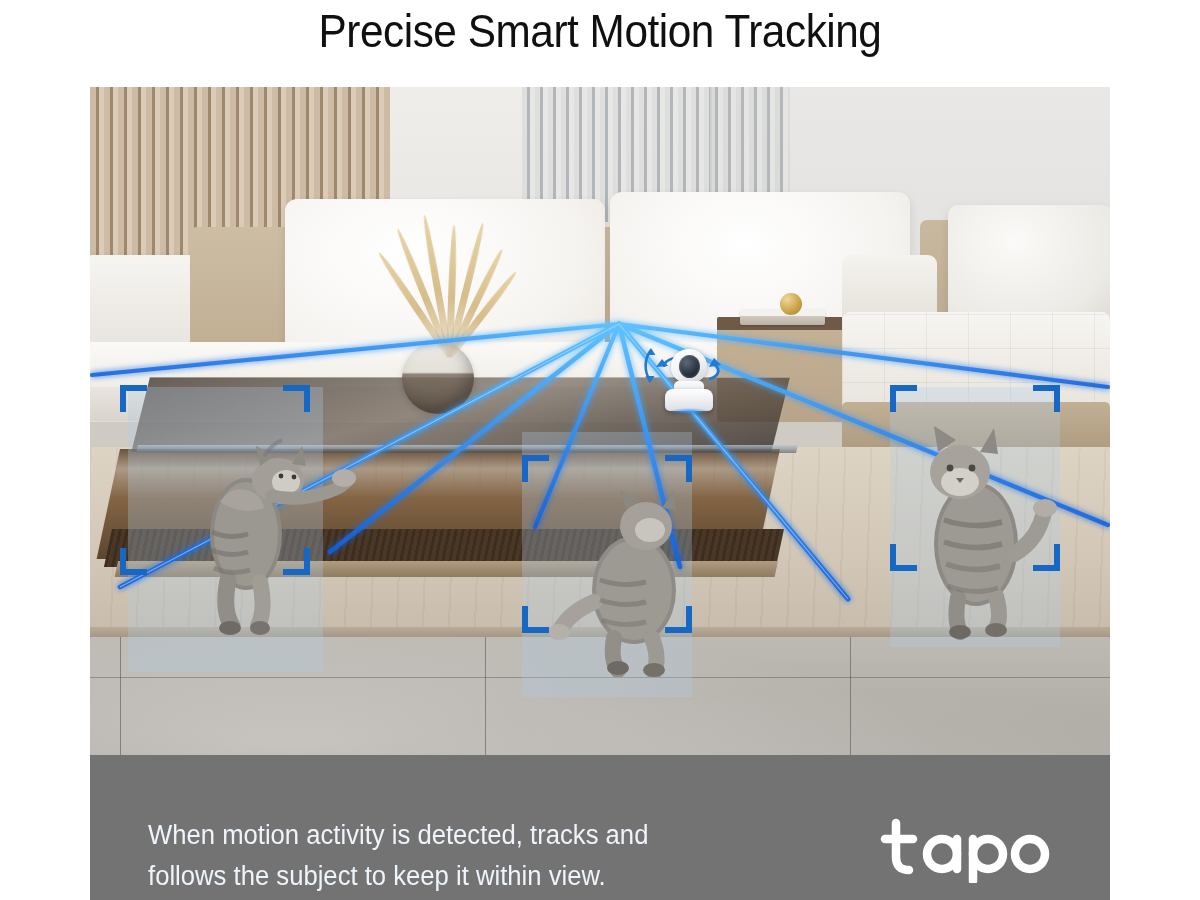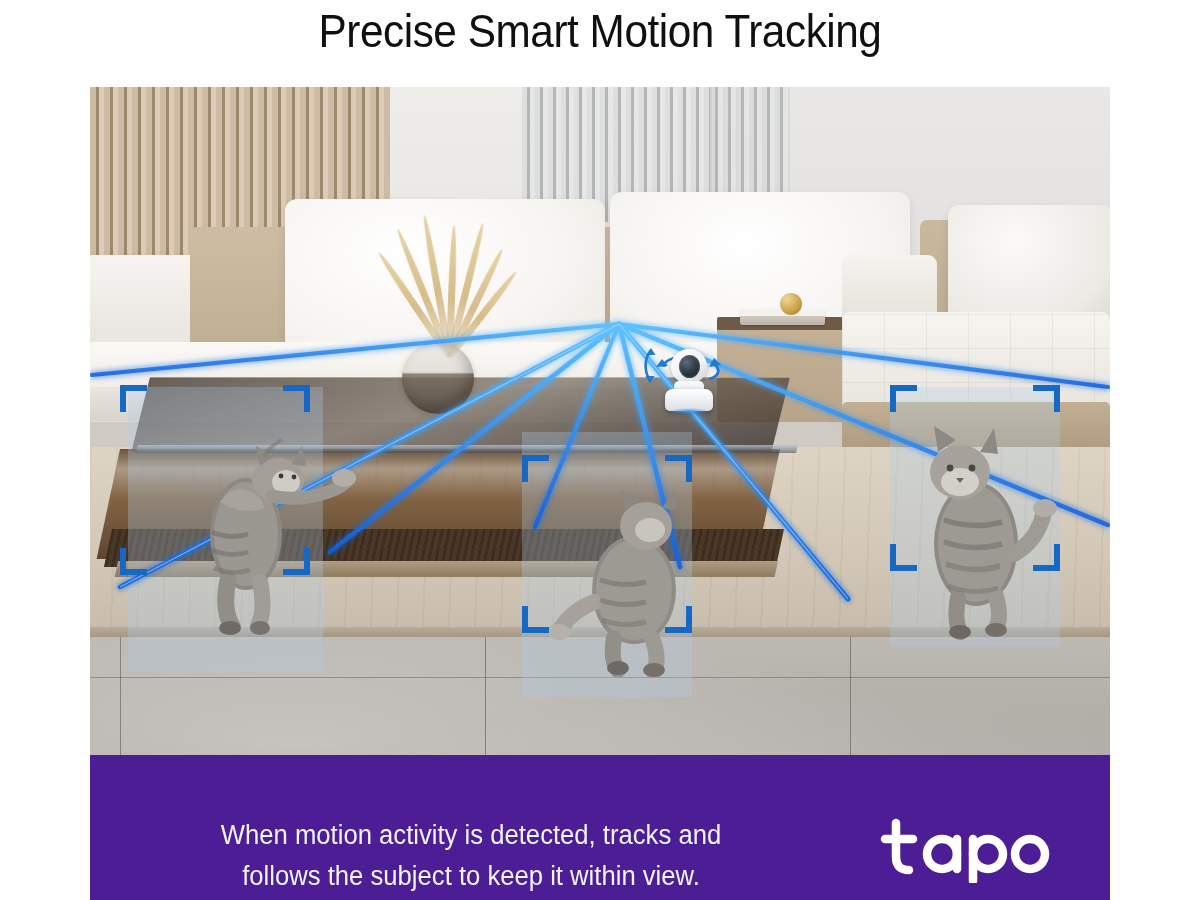--- a/index.html
+++ b/index.html
@@ -266,21 +266,21 @@
   .bracket .br{ right:0;  bottom:0; }
   .bracket .br::before{ right:0; bottom:0; }
   .bracket .br::after { right:0; bottom:0; }
 
   
   .cat{ position:absolute; }
 
   
   .caption-bar{
     position:absolute; left:90px; top:755px; width:1020px; height:145px;
-    background:#4c1d95; overflow:hidden;text-align:center;
+    background:#737373; overflow:hidden;
   }
   .caption-text{
     position:absolute; left:58px; top:60px; width:680px;
     color:#eef4fa; font-size:27px; line-height:41px; font-weight:400;
     transform:scaleX(.95); transform-origin:left center;
     font-family:"Liberation Sans", sans-serif;
   }
   .logo{
     position:absolute; right:55px; top:62px;
     width:175px; height:66px;

